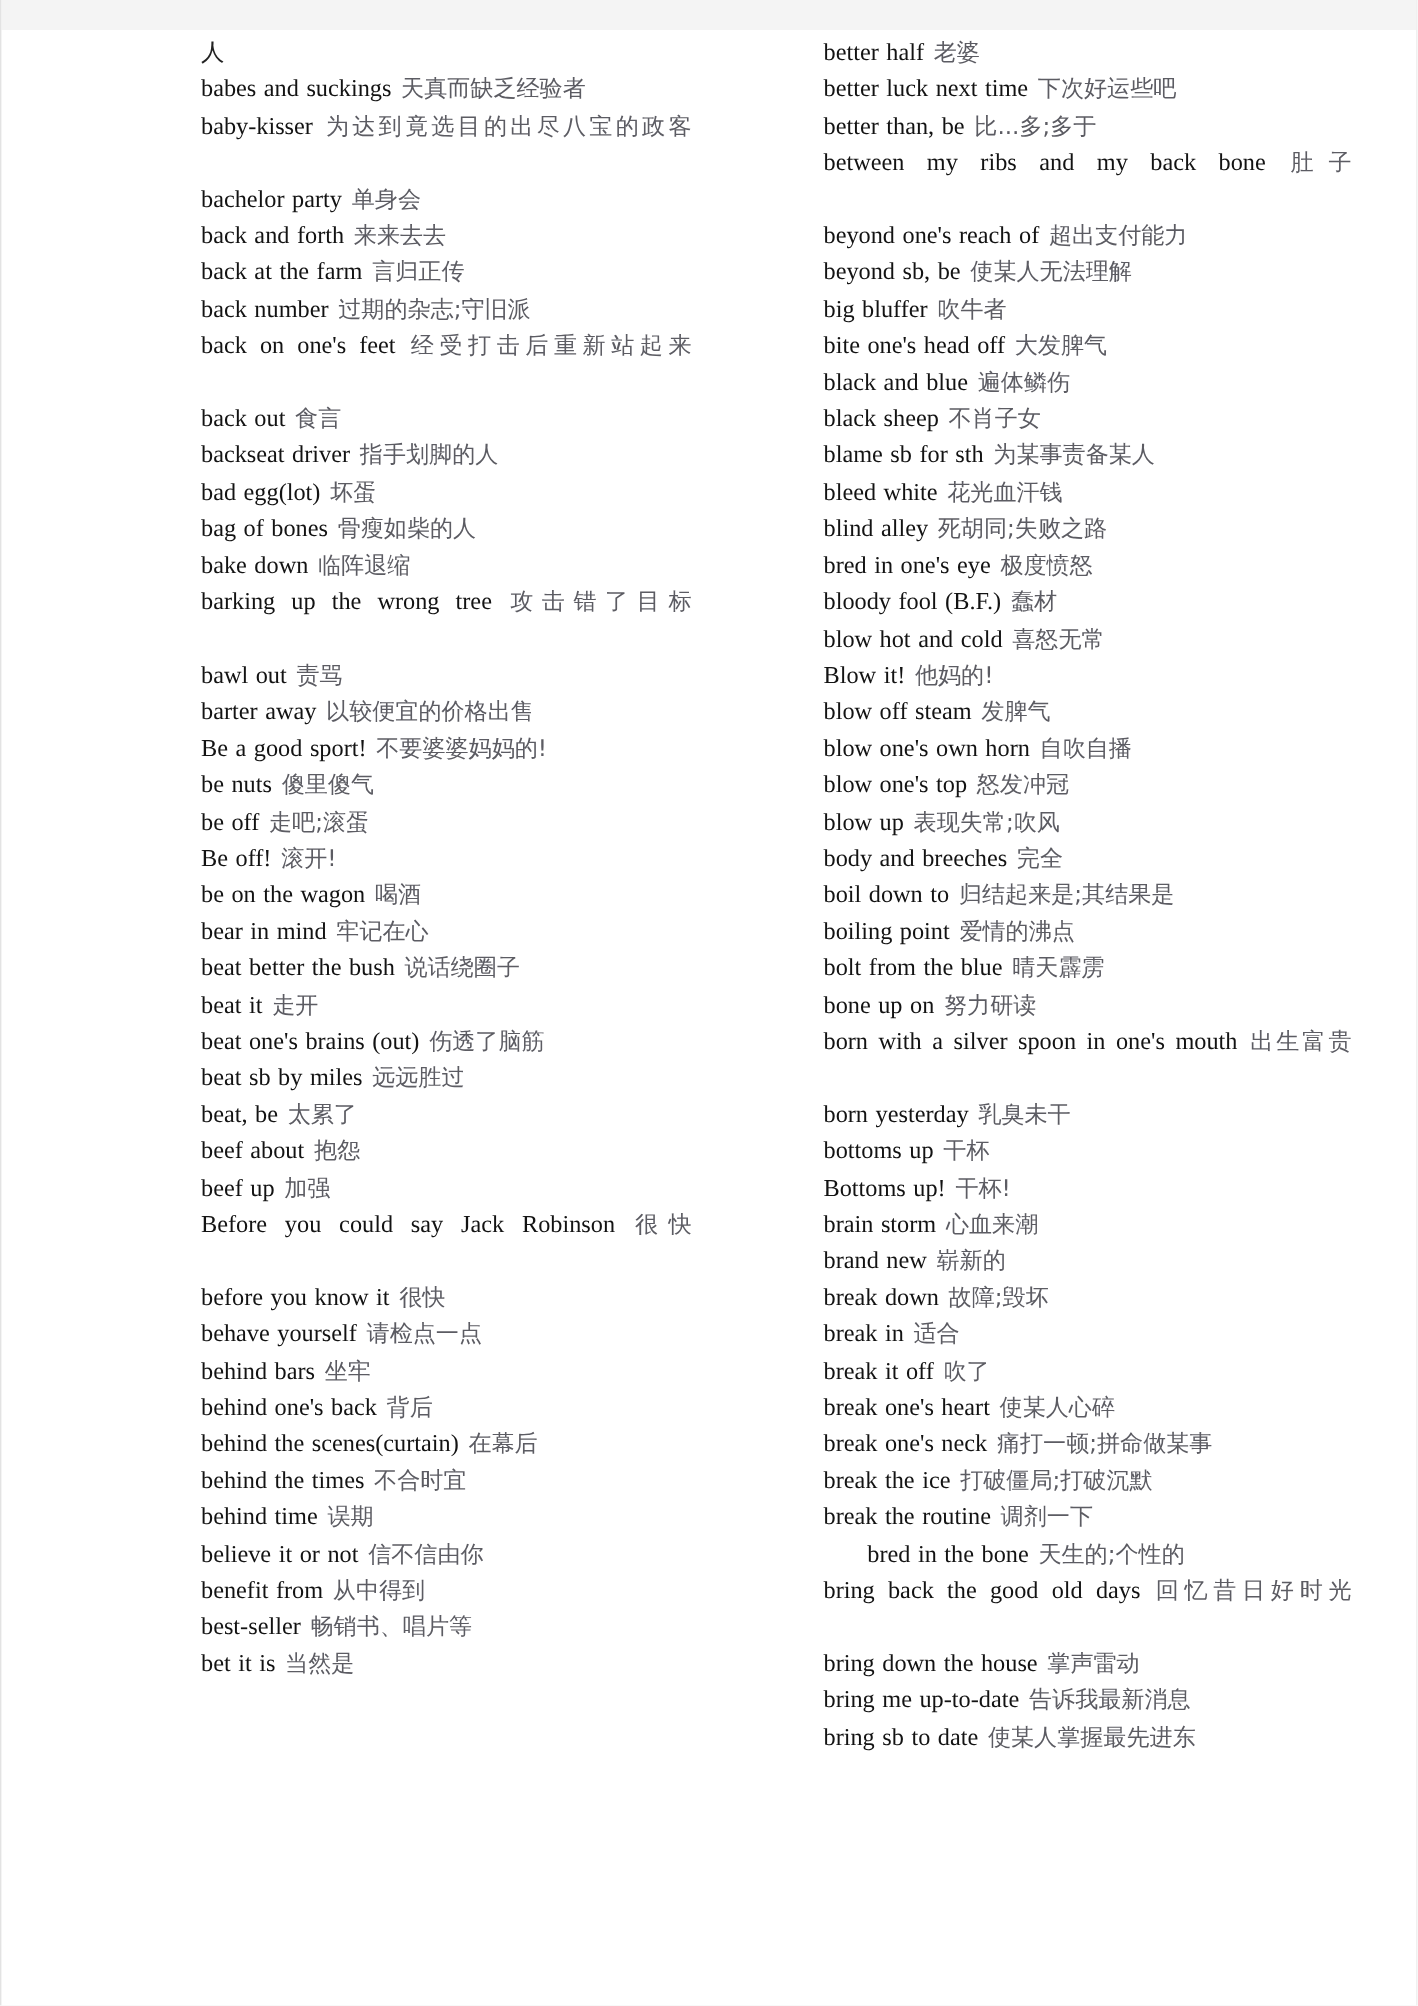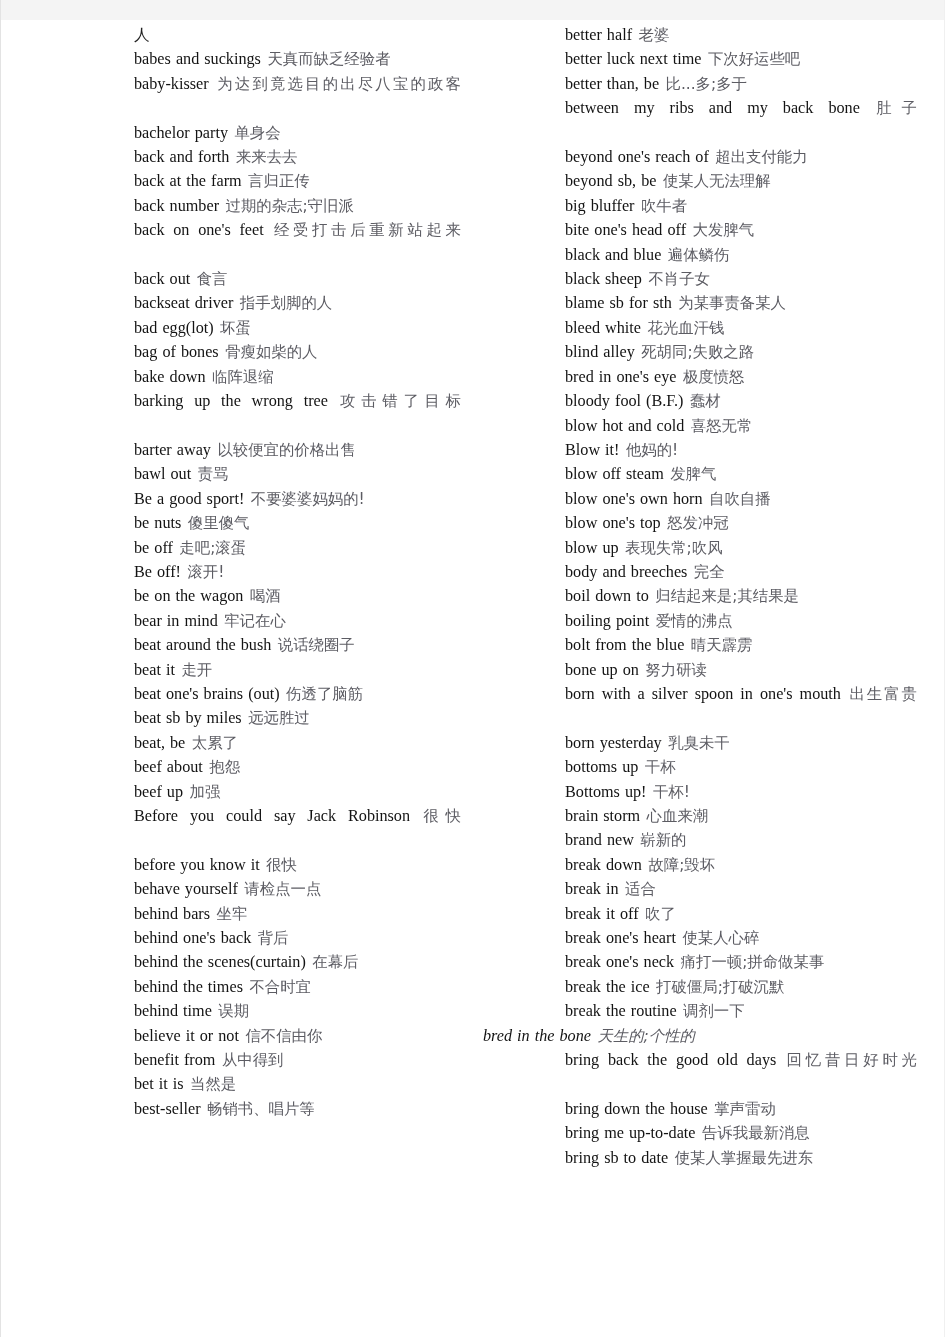--- a/index.html
+++ b/index.html
@@ -38,21 +38,21 @@
     left: 0;
     top: 23px;
     width: 945px;
     height: 1200px;
   }
   .col {
     position: absolute;
     top: 0;
   }
   #col-left  { left: 133px; width: 327px; }
-  #col-right { left: 564px; width: 352px; }
+  #col-right { left: 548px; width: 352px; }
 
   .entry {
     font-family: "Liberation Serif", "DejaVu Serif", serif;
     font-size: 16.2px;
     line-height: 24.4px;
     color: #141414;
     text-align: justify;
     text-justify: inter-word;
     margin: 0;
     padding: 0;
@@ -81,22 +81,21 @@
   }
   .entry.wrap::after {
     content: "";
     display: inline-block;
     width: 100%;
   }
   
   .entry.hang {
     margin-left: -82px;
     width: 434px;
-    text-align: left;
-    font-style: italic;
+    text-align: center;
   }
 </style>
 </head>
 <body>
 
 <div id="page">
   <div id="topband"></div>
   <div id="sheet"></div>
 
   <div class="columns">
@@ -108,47 +107,47 @@
         <p class="entry"><span class="en">back and forth</span><span class="cn">来来去去</span></p>
         <p class="entry"><span class="en">back at the farm</span><span class="cn">言归正传</span></p>
         <p class="entry"><span class="en">back number</span><span class="cn">过期的杂志;守旧派</span></p>
         <p class="entry wrap"><span class="en">back on one's feet</span><span class="cn">经受打击后重新站起来</span></p>
         <p class="entry"><span class="en">back out</span><span class="cn">食言</span></p>
         <p class="entry"><span class="en">backseat driver</span><span class="cn">指手划脚的人</span></p>
         <p class="entry"><span class="en">bad egg(lot)</span><span class="cn">坏蛋</span></p>
         <p class="entry"><span class="en">bag of bones</span><span class="cn">骨瘦如柴的人</span></p>
         <p class="entry"><span class="en">bake down</span><span class="cn">临阵退缩</span></p>
         <p class="entry wrap"><span class="en">barking up the wrong tree</span><span class="cn">攻击错了目标</span></p>
+        <p class="entry"><span class="en">bawl out</span><span class="cn">责骂</span></p>
         <p class="entry"><span class="en">barter away</span><span class="cn">以较便宜的价格出售</span></p>
-        <p class="entry"><span class="en">bawl out</span><span class="cn">责骂</span></p>
         <p class="entry"><span class="en">Be a good sport!</span><span class="cn">不要婆婆妈妈的!</span></p>
         <p class="entry"><span class="en">be nuts</span><span class="cn">傻里傻气</span></p>
         <p class="entry"><span class="en">be off</span><span class="cn">走吧;滚蛋</span></p>
         <p class="entry"><span class="en">Be off!</span><span class="cn">滚开!</span></p>
         <p class="entry"><span class="en">be on the wagon</span><span class="cn">喝酒</span></p>
         <p class="entry"><span class="en">bear in mind</span><span class="cn">牢记在心</span></p>
-        <p class="entry"><span class="en">beat around the bush</span><span class="cn">说话绕圈子</span></p>
+        <p class="entry"><span class="en">beat better the bush</span><span class="cn">说话绕圈子</span></p>
         <p class="entry"><span class="en">beat it</span><span class="cn">走开</span></p>
         <p class="entry"><span class="en">beat one's brains (out)</span><span class="cn">伤透了脑筋</span></p>
         <p class="entry"><span class="en">beat sb by miles</span><span class="cn">远远胜过</span></p>
         <p class="entry"><span class="en">beat, be</span><span class="cn">太累了</span></p>
         <p class="entry"><span class="en">beef about</span><span class="cn">抱怨</span></p>
         <p class="entry"><span class="en">beef up</span><span class="cn">加强</span></p>
         <p class="entry wrap"><span class="en">Before you could say Jack Robinson</span><span class="cn">很快</span></p>
         <p class="entry"><span class="en">before you know it</span><span class="cn">很快</span></p>
         <p class="entry"><span class="en">behave yourself</span><span class="cn">请检点一点</span></p>
         <p class="entry"><span class="en">behind bars</span><span class="cn">坐牢</span></p>
         <p class="entry"><span class="en">behind one's back</span><span class="cn">背后</span></p>
         <p class="entry"><span class="en">behind the scenes(curtain)</span><span class="cn">在幕后</span></p>
         <p class="entry"><span class="en">behind the times</span><span class="cn">不合时宜</span></p>
         <p class="entry"><span class="en">behind time</span><span class="cn">误期</span></p>
         <p class="entry"><span class="en">believe it or not</span><span class="cn">信不信由你</span></p>
         <p class="entry"><span class="en">benefit from</span><span class="cn">从中得到</span></p>
+        <p class="entry"><span class="en">best-seller</span><span class="cn">畅销书、唱片等</span></p>
         <p class="entry"><span class="en">bet it is</span><span class="cn">当然是</span></p>
-        <p class="entry"><span class="en">best-seller</span><span class="cn">畅销书、唱片等</span></p>
       </div>
     <div class="col" id="col-right">
         <p class="entry"><span class="en">better half</span><span class="cn">老婆</span></p>
         <p class="entry"><span class="en">better luck next time</span><span class="cn">下次好运些吧</span></p>
         <p class="entry"><span class="en">better than, be</span><span class="cn">比...多;多于</span></p>
         <p class="entry wrap"><span class="en">between my ribs and my back bone</span><span class="cn">肚子</span></p>
         <p class="entry"><span class="en">beyond one's reach of</span><span class="cn">超出支付能力</span></p>
         <p class="entry"><span class="en">beyond sb, be</span><span class="cn">使某人无法理解</span></p>
         <p class="entry"><span class="en">big bluffer</span><span class="cn">吹牛者</span></p>
         <p class="entry"><span class="en">bite one's head off</span><span class="cn">大发脾气</span></p>

